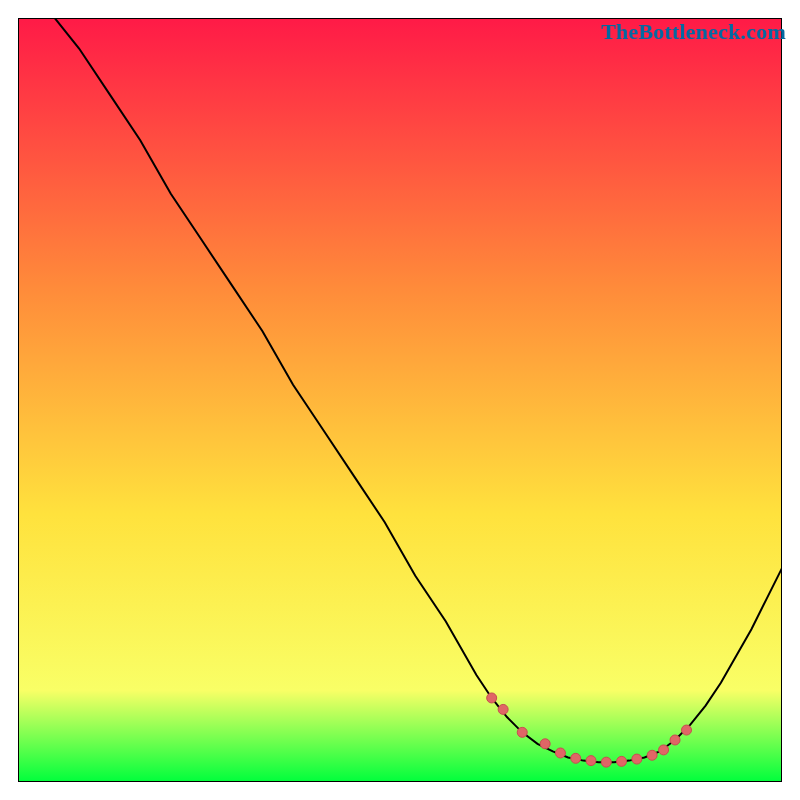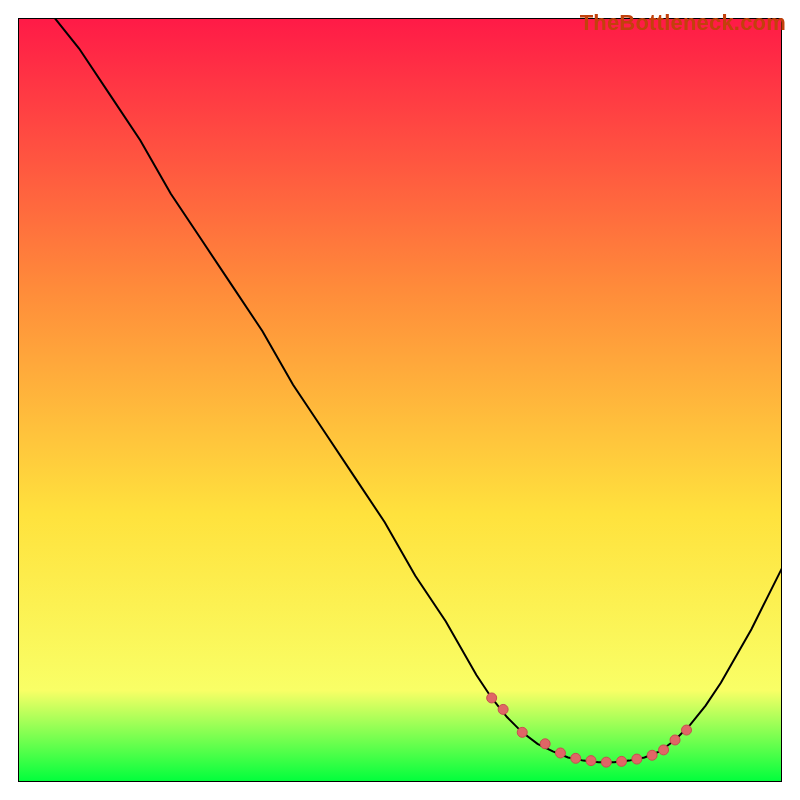--- a/index.html
+++ b/index.html
@@ -28,26 +28,26 @@
   .plot-area svg {
     position: absolute;
     left: 0;
     top: 0;
     width: 764px;
     height: 764px;
     display: block;
   }
   .watermark {
     position: absolute;
-    top: 10px;
+    top: 19px;
     right: 14px;
     font-size: 22px;
     font-weight: 600;
-    color: #c2410c;
-    font-family: Liberation Sans, sans-serif;
+    color: #0369a1;
+    font-family: Liberation Serif, serif;
     letter-spacing: 0.2px;
   }
 </style>
 </head>
 <body>
 
 <div class="chart-container">
 
   <div class="plot-area">
     <svg viewBox="0 0 764 764" preserveAspectRatio="none">

